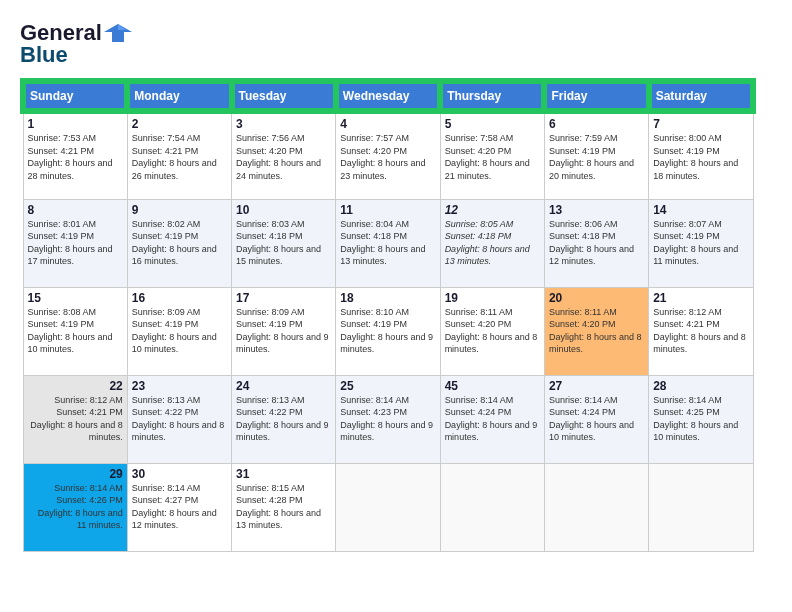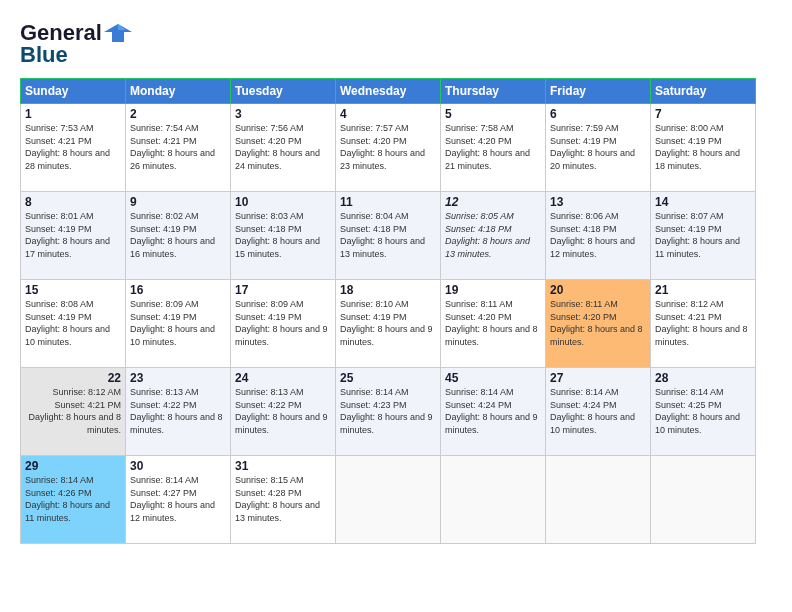--- a/index.html
+++ b/index.html
@@ -51,21 +51,21 @@
       width: 100%;
       font-size: 9.5px;
     }
     .calendar th {
       background: #3a7bd5;
       color: white;
       padding: 5px 4px;
       text-align: left;
       font-size: 12px;
       font-weight: bold;
-      border: 1px solid #22c55e;
+      border: 6px solid #22c55e;
     }
     .calendar td {
       border: 1px solid #ccc;
       padding: 3px 4px;
       vertical-align: top;
       background: #fff;
       width: calc(100% / 7);
       height: 88px;
     }
     .calendar tr:nth-child(even) td {
@@ -347,21 +347,21 @@
           <td style="background: rgb(240, 244, 250);">
         <span class="day-num">28</span>
         <div class="day-info">
           Sunrise: 8:14 AM<br>
           Sunset: 4:25 PM<br>
           Daylight: 8 hours and 10 minutes.
         </div>
       </td>
         </tr>
         <tr>
-          <td style="background: #7dd3fc;">
+          <td style="background: #0ea5e9; text-align: right;">
         <span class="day-num">29</span>
         <div class="day-info">
           Sunrise: 8:14 AM<br>
           Sunset: 4:26 PM<br>
           Daylight: 8 hours and 11 minutes.
         </div>
       </td>
           <td style="background: rgb(255, 255, 255);">
         <span class="day-num">30</span>
         <div class="day-info">

